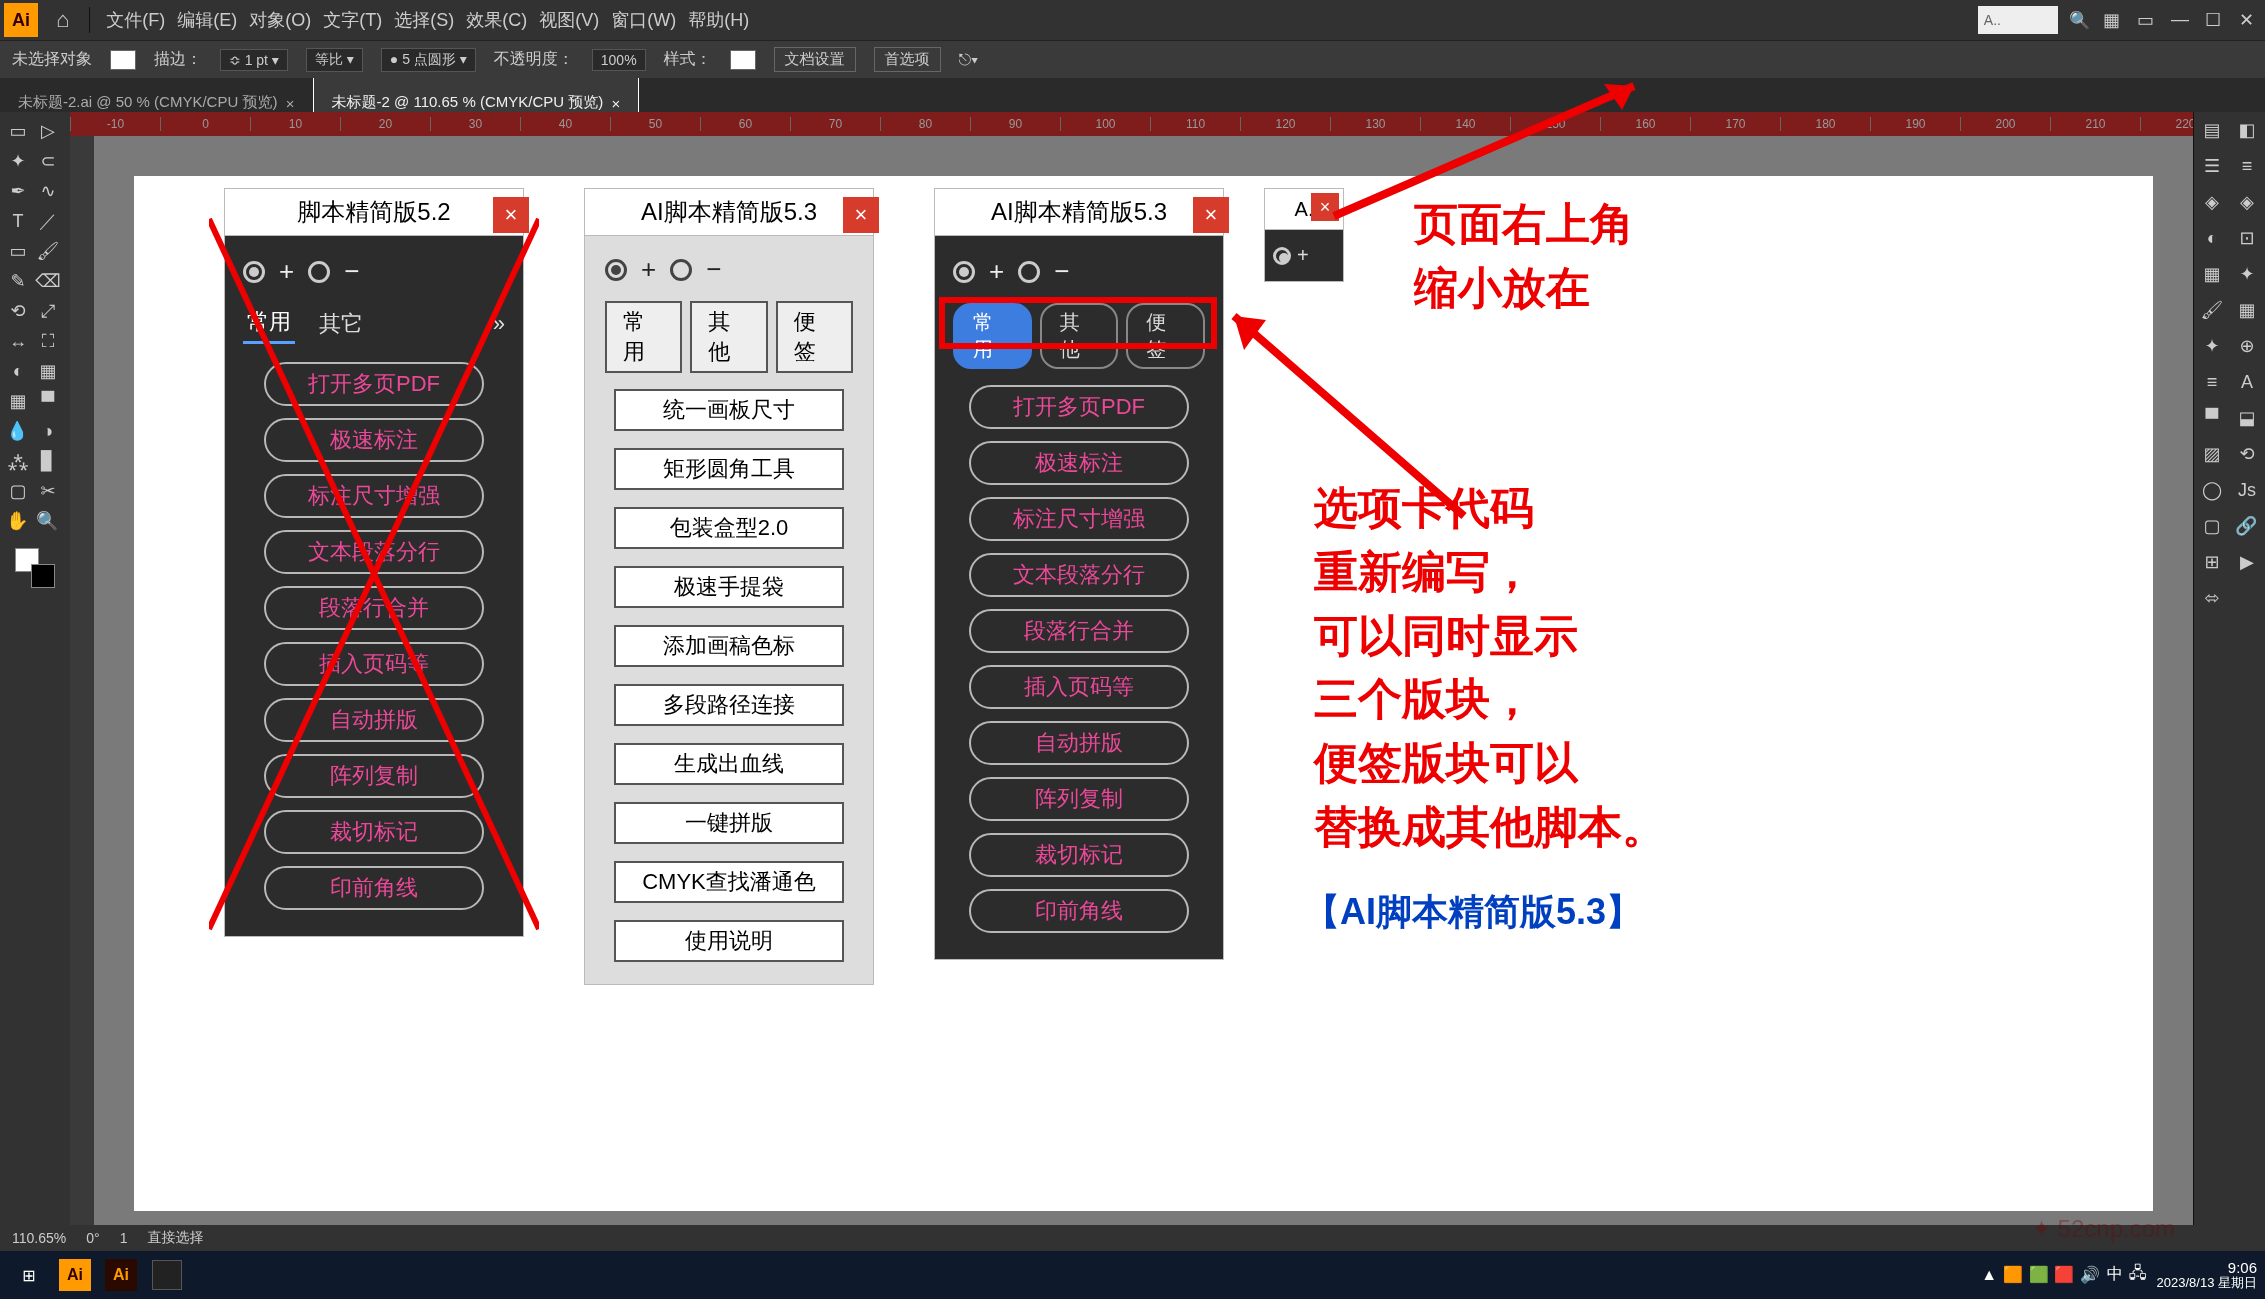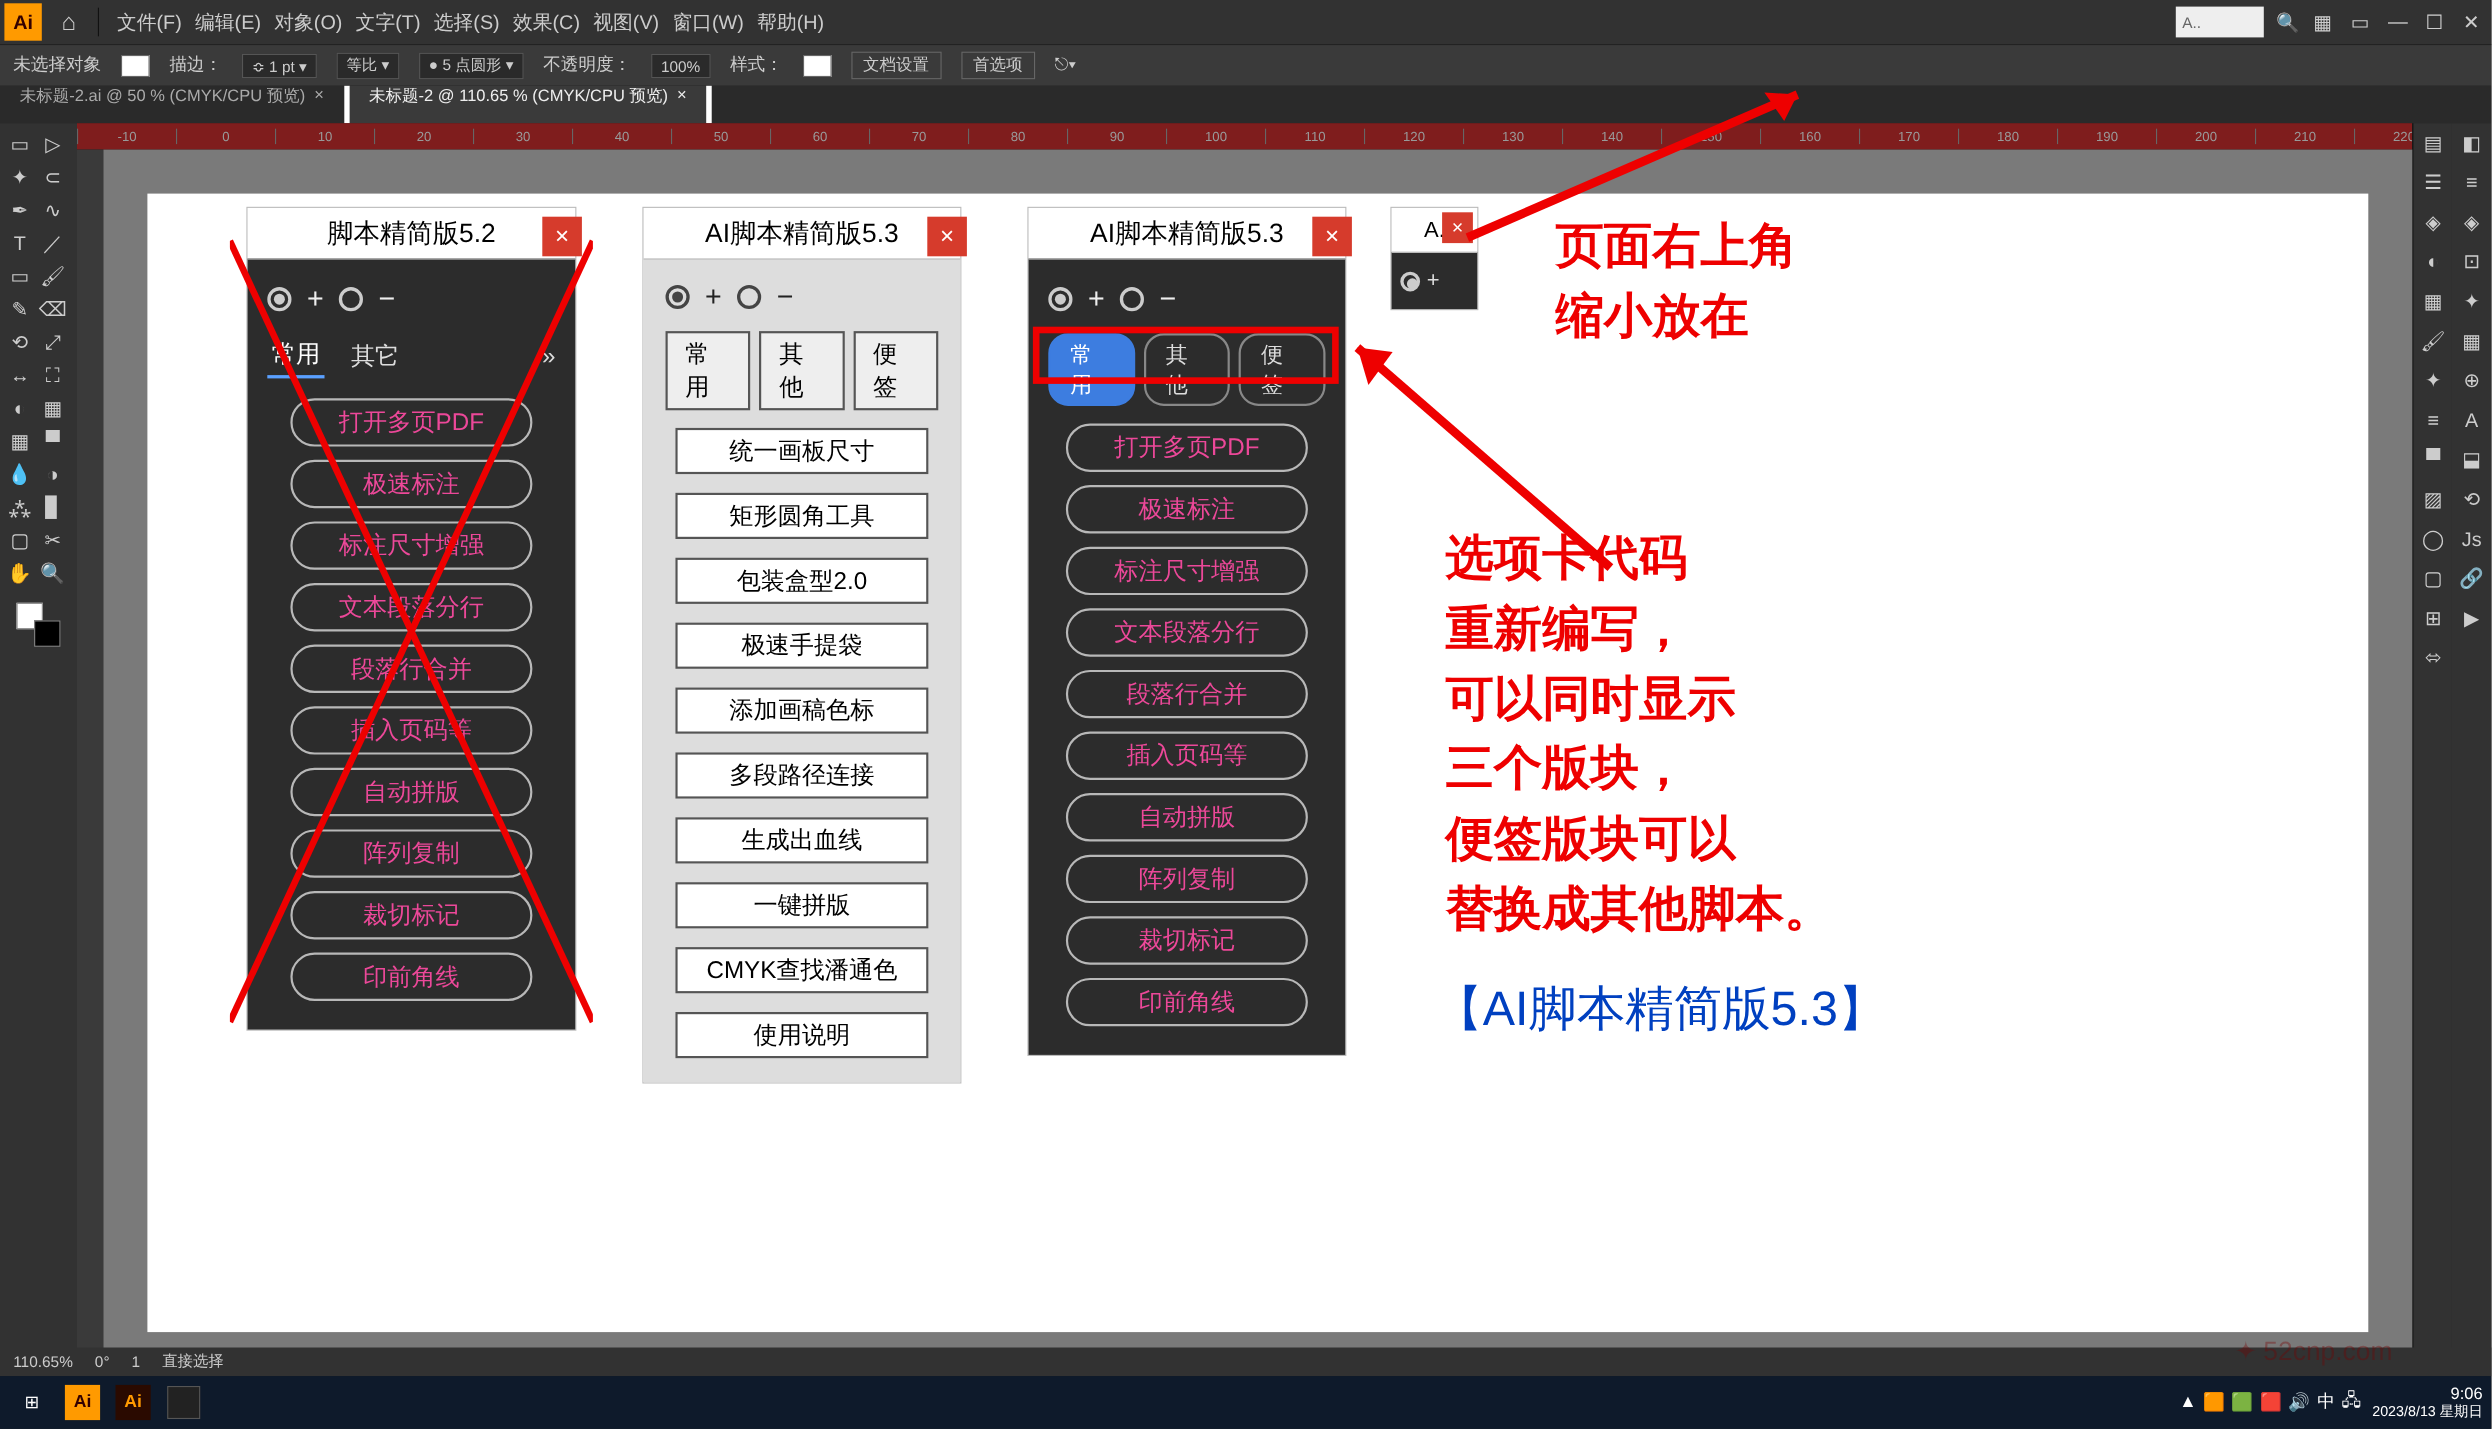--- a/index.html
+++ b/index.html
@@ -15,21 +15,21 @@
 .win-btn { width:22px; height:22px; color:#ccc; font-size:18px; }
 
 
 .optbar { background:#3a3a3a; height:38px; display:flex; align-items:center; padding:0 12px; color:#ccc; font-size:16px; gap:18px; border-top:1px solid #222; }
 .opt-combo { background:#2a2a2a; border:1px solid #555; padding:2px 8px; color:#ccc; font-size:14px; }
 .opt-swatch { width:26px; height:20px; background:#fff; border:1px solid #666; }
 .opt-btn { border:1px solid #666; padding:2px 10px; font-size:15px; }
 
 
 .tabbar { background:#2a2a2a; height:34px; display:flex; align-items:center; color:#aaa; font-size:15px; }
-.doc-tab { padding:0 18px; height:100%; display:flex; align-items:flex-start; border-right:5px solid #ffffff; }
+.doc-tab { padding:0 18px; height:100%; display:flex; align-items:flex-end; border-right:1px solid #ffffff; }
 .doc-tab.active { background:#3a3a3a; color:#eee; }
 
 
 .tools-left { position:absolute; left:0; top:112px; width:70px; bottom:48px; background:#323232; display:flex; flex-direction:column; align-items:center; padding-top:4px; }
 .tool { width:30px; height:30px; color:#ccc; display:flex; align-items:center; justify-content:center; font-size:18px; }
 .tools-left .dbl { display:flex; width:64px; }
 
 
 .rp1 { position:absolute; right:36px; top:112px; width:36px; bottom:48px; background:#323232; border-left:1px solid #111; }
 .rp2 { position:absolute; right:0; top:112px; width:36px; bottom:48px; background:#323232; }
@@ -94,21 +94,21 @@
 .mini { width:80px; }
 .mini .dark-body { padding:14px 10px; }
 
 
 .red-box { position:absolute; border:6px solid #e00; }
 .red-x line { stroke:#e00; stroke-width:6; }
 .red-arrow { position:absolute; }
 .red-arrow line { stroke:#e00; stroke-width:8; }
 .red-arrow polygon { fill:#e00; }
 .anno { position:absolute; color:#e00; font-size:44px; font-weight:bold; line-height:1.45; }
-.anno-blue { color:#0040c0; font-size:44px; font-weight:normal; }
+.anno-blue { color:#0040c0; font-size:36px; font-weight:bold; }
 
 
 .wm { position:absolute; right:90px; bottom:56px; color:rgba(120,0,0,.35); font-size:24px; display:flex; align-items:center; gap:6px; }
 
 
 .tray { display:flex; gap:6px; align-items:center; font-size:16px; }
 </style>
 </head>
 <body>
 

